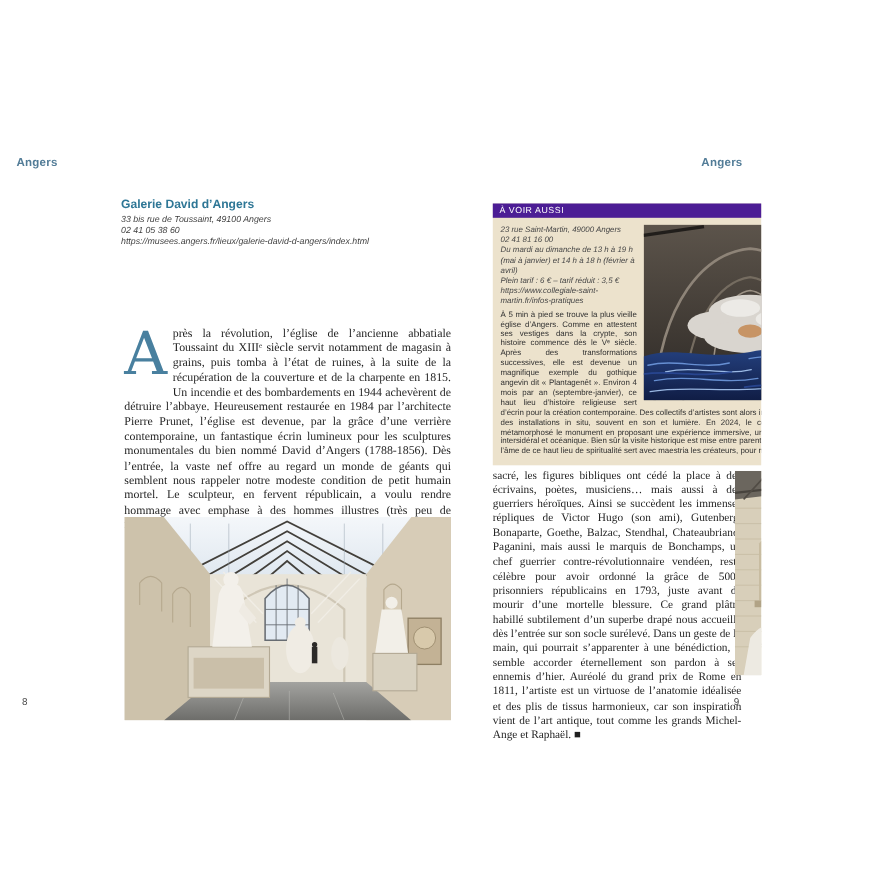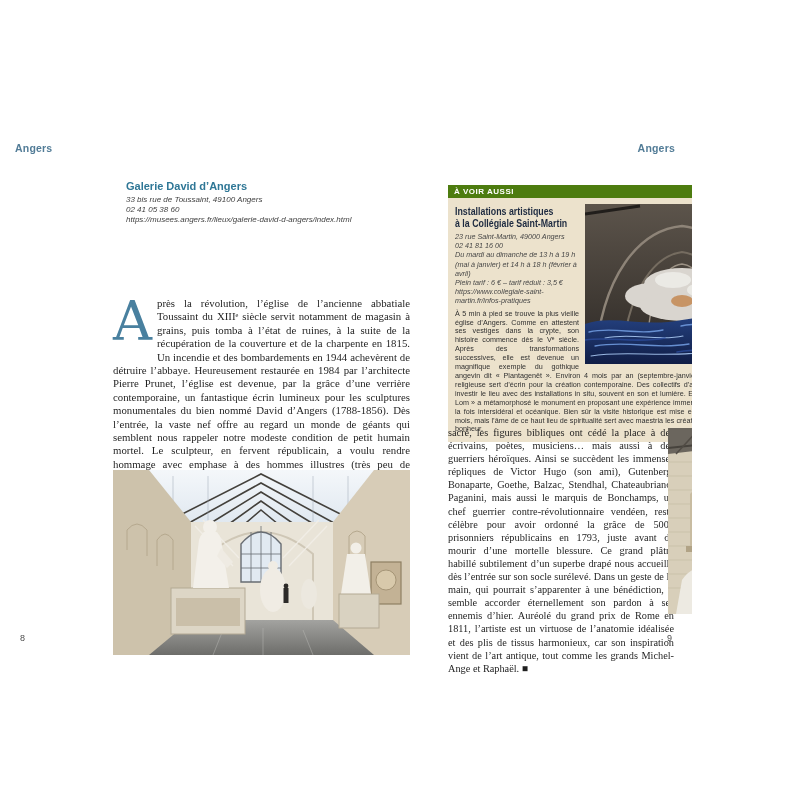--- a/index.html
+++ b/index.html
@@ -9,38 +9,38 @@
   }
   
   .runhead { position:absolute; top:142px; font-size:10.5px; font-weight:bold; color:#527c97; letter-spacing:.2px; }
   .runhead.l { left:15px; }
   .runhead.r { right:17px; text-align:right; }
   .pagenum { position:absolute; top:633px; font-size:9px; color:#4a4a4a; }
   .pagenum.l { left:20px; }
   .pagenum.r { right:20px; }
 
   
-  .venue { position:absolute; left:126px; top:180px; width:300px; }
+  .venue { position:absolute; left:110px; top:180px; width:300px; }
   .venue-name { font-size:11px; font-weight:bold; color:#2f7796; margin-bottom:3px; }
   .venue-line { font-size:8px; font-style:italic; color:#3f3f3f; line-height:10.2px; }
 
   .title { position:absolute; left:112px; top:243px; margin:0; font-size:28px; font-weight:800; color:#151513; letter-spacing:-.6px; font-family:"Liberation Sans","DejaVu Sans",sans-serif; }
 
   .body { font-family:"Liberation Serif","DejaVu Serif",serif; color:#1f1f1f; text-align:justify; }
   .para-left { position:absolute; left:113px; top:297px; width:297px; font-size:10.8px; line-height:13.4px; margin:0; text-align-last:justify; }
   .dropcap { float:left; font-family:"DejaVu Serif",serif; font-size:54px; line-height:42px; height:50px; padding-top:2px; margin:2px 5px 0 0; color:#49809f; }
 
   .photo { position:absolute; margin:0; overflow:hidden; }
   .photo svg { display:block; width:100%; height:100%; }
   .photo-gallery { left:113px; top:470px; width:297px; height:185px; }
   .photo-statue  { left:668px; top:428px; width:114px; height:186px; }
 
   
   .callout { position:absolute; left:448px; top:185px; width:338px; background:#ece2cc; }
-  .co-bar { height:13px; background:#4d7c0f; color:#ffffff; font-size:8px; font-weight:bold; letter-spacing:.5px; line-height:13px; padding-left:6px; }
+  .co-bar { height:13px; background:#4c1d95; color:#ffffff; font-size:8px; font-weight:normal; letter-spacing:.5px; line-height:13px; padding-left:6px; }
   .co-body { padding:6px 7px 8px 7px; }
   .co-photo { float:right; width:194px; height:160px; margin:0 0 5px 6px; overflow:hidden; }
   .co-photo svg { display:block; width:100%; height:100%; }
   .co-title { margin:1px 0 3px; color:#1d2a40; font-weight:bold; font-size:10.5px; line-height:12px; }
   .co-title span { display:block; white-space:nowrap; transform:scaleX(.84); transform-origin:left top; }
   .co-info { font-style:italic; color:#474747; font-size:7.2px; line-height:9.2px; margin-bottom:4px; }
   .co-text { margin:0; font-size:7.2px; line-height:8.9px; color:#303030; text-align:justify; font-family:Liberation Sans, sans-serif; }
 
   .para-right { position:absolute; left:448px; top:426px; width:226px; font-size:10.3px; line-height:13.1px; margin:0; }
 </style>
@@ -185,24 +185,20 @@
               <path d="M6,152 C40,146 78,154 120,148"></path>
               <path d="M130,146 C156,142 176,150 194,146"></path>
             </g>
             <g stroke="#2c4c9b" stroke-width="1.6" opacity="0.8">
               <path d="M0,136 C26,132 50,140 80,134"></path>
               <path d="M92,148 C122,142 152,152 186,144"></path>
             </g>
           </g>
         </svg>
       </figure>
-      <div class="co-title">
-        <span>Installations artistiques</span>
-        <span>à la Collégiale Saint-Martin</span>
-      </div>
       <div class="co-info">
         <div>23 rue Saint-Martin, 49000 Angers</div>
         <div>02 41 81 16 00</div>
         <div>Du mardi au dimanche de 13 h à 19 h (mai à janvier) et 14 h à 18 h (février à avril)</div>
         <div>Plein tarif : 6 € – tarif réduit : 3,5 €</div>
         <div>https://www.collegiale-saint-martin.fr/infos-pratiques</div>
       </div>
       <p class="co-text">À 5 min à pied se trouve la plus vieille église d’Angers. Comme en attestent ses vestiges dans la crypte, son histoire commence dès le Vᵉ siècle. Après des transformations successives, elle est devenue un magnifique exemple du gothique angevin dit « Plantagenêt ». Environ 4 mois par an (septembre-janvier), ce haut lieu d’histoire religieuse sert d’écrin pour la création contemporaine. Des collectifs d’artistes sont alors invités à investir le lieu avec des installations in situ, souvent en son et lumière. En 2024, le collectif « Lucie Lom » a métamorphosé le monument en proposant une expérience immersive, un espace mouvant à la fois intersidéral et océanique. Bien sûr la visite historique est mise entre parenthèses quelques mois, mais l’âme de ce haut lieu de spiritualité sert avec maestria les créateurs, pour notre plus grand bonheur.</p>
     </div>
   </aside>

